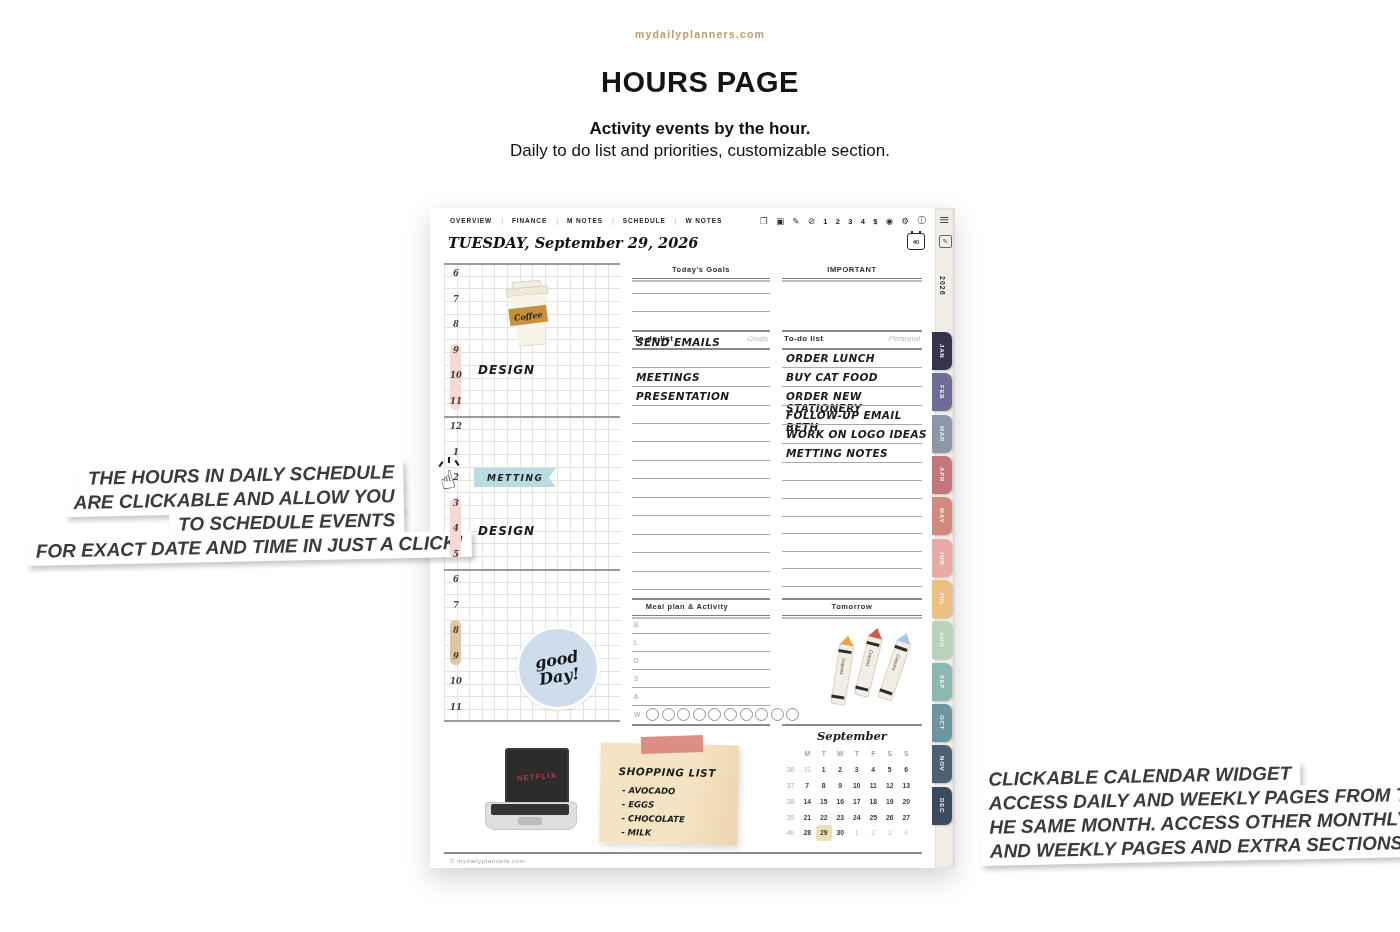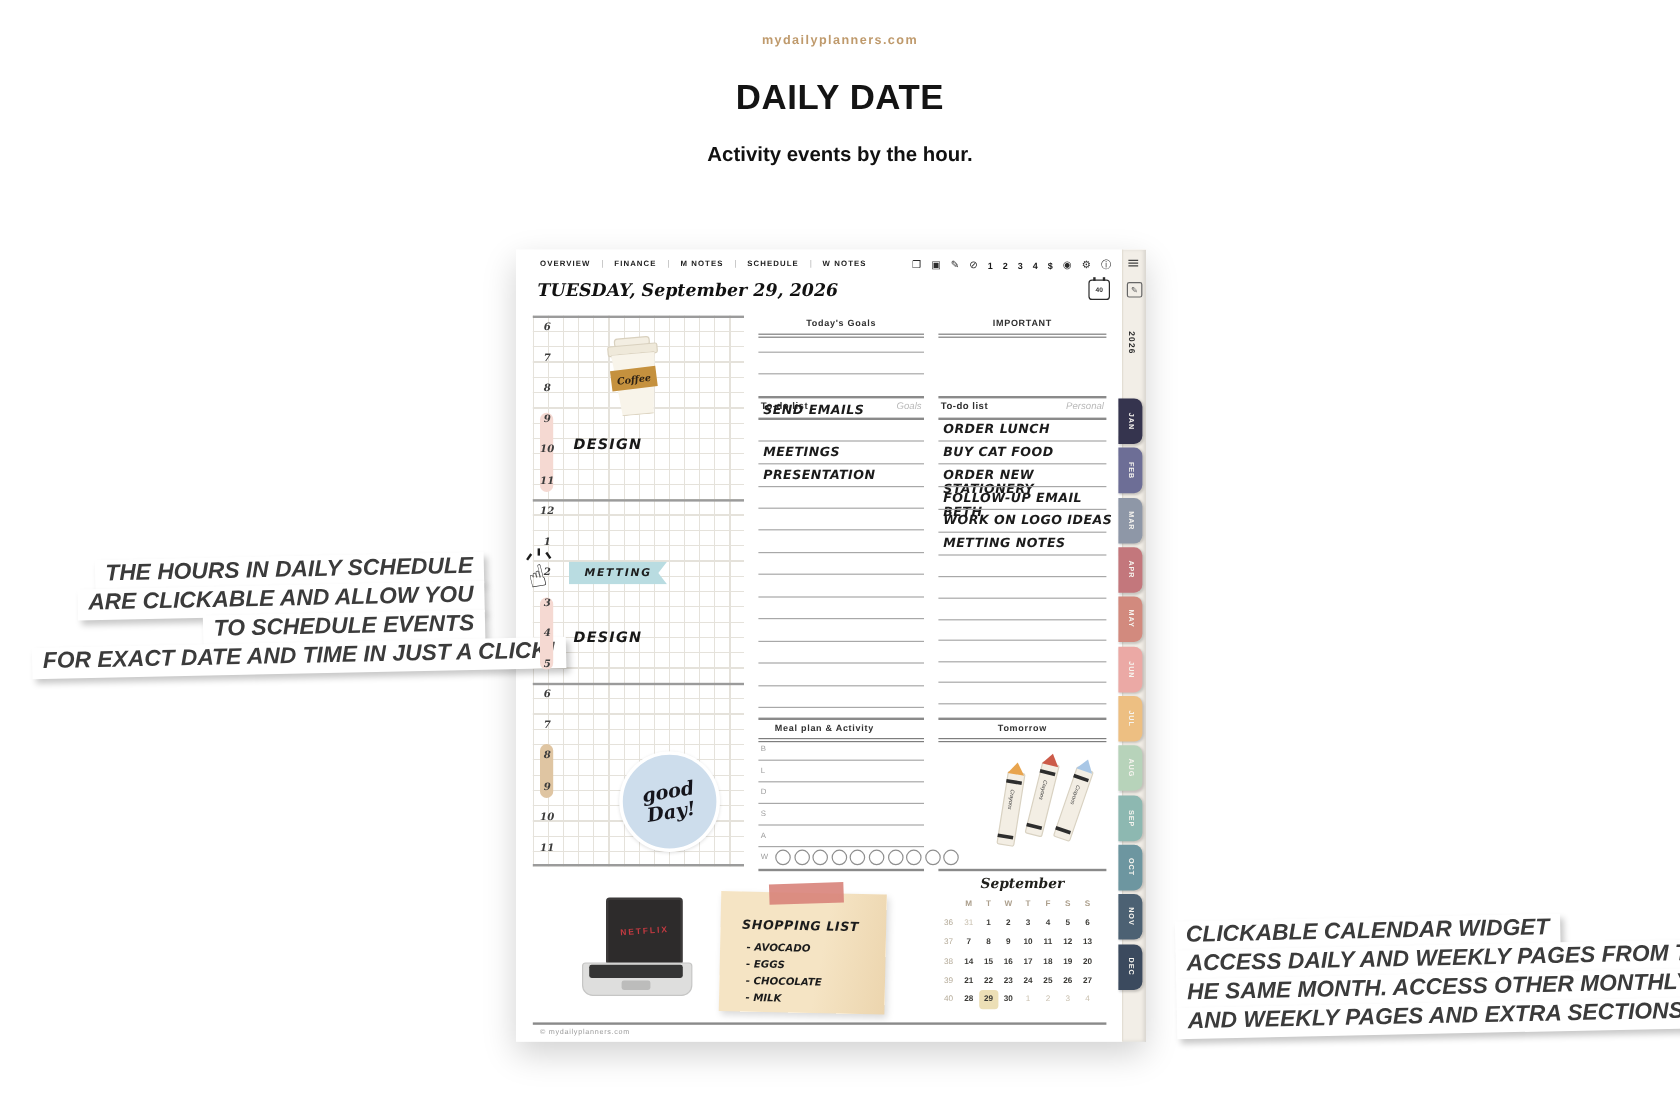--- a/index.html
+++ b/index.html
@@ -132,23 +132,24 @@
   .co-line{display:inline-block;background:#ffffff;padding:1px 9px 3px;margin-bottom:-2px;
            box-shadow:3px 4px 5px rgba(0,0,0,.22);font-family:"Liberation Sans",sans-serif;
            font-weight:bold;font-style:italic;font-size:19px;color:#3b3b3b;white-space:nowrap;}
   .co-left{left:26px;top:464px;width:378px;text-align:right;}
   .co-right{left:980px;top:764px;width:380px;text-align:left;}
 </style>
 </head>
 <body>
 
 <div class="abs brand">mydailyplanners.com</div>
-<div class="abs big-title">DAILY DATE</div>
+<div class="abs big-title">HOURS PAGE</div>
 <div class="abs subtitle">
   <div class="b">Activity events by the hour.</div>
+  <div>Daily to do list and priorities, customizable section.</div>
 </div>
 
 <div class="abs planner">
   <div class="page">
 
     <div class="abs nav">
       <span class="item">OVERVIEW</span>
         <span class="sep">|</span>
       <span class="item">FINANCE</span>
         <span class="sep">|</span>

